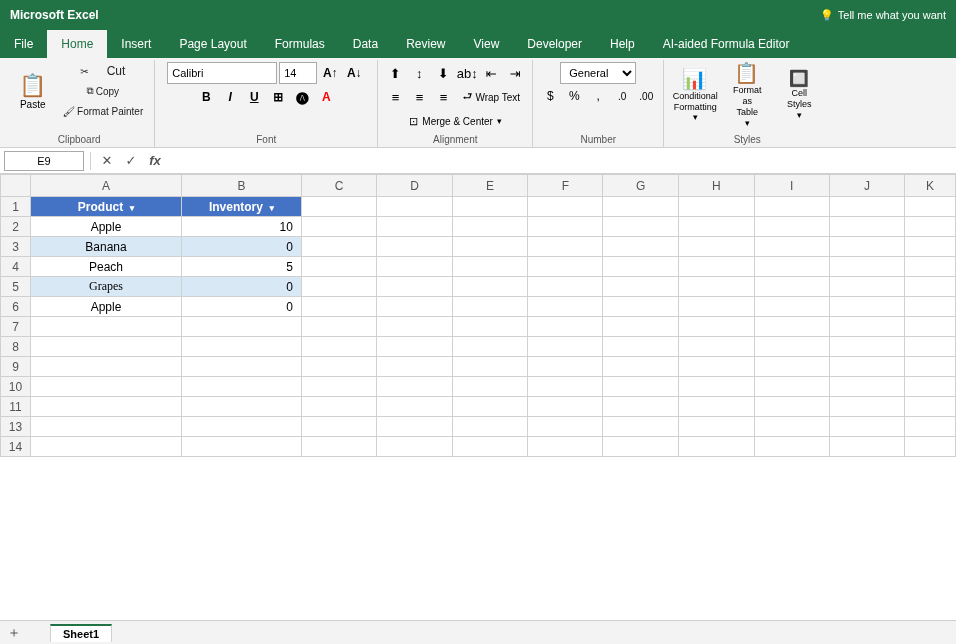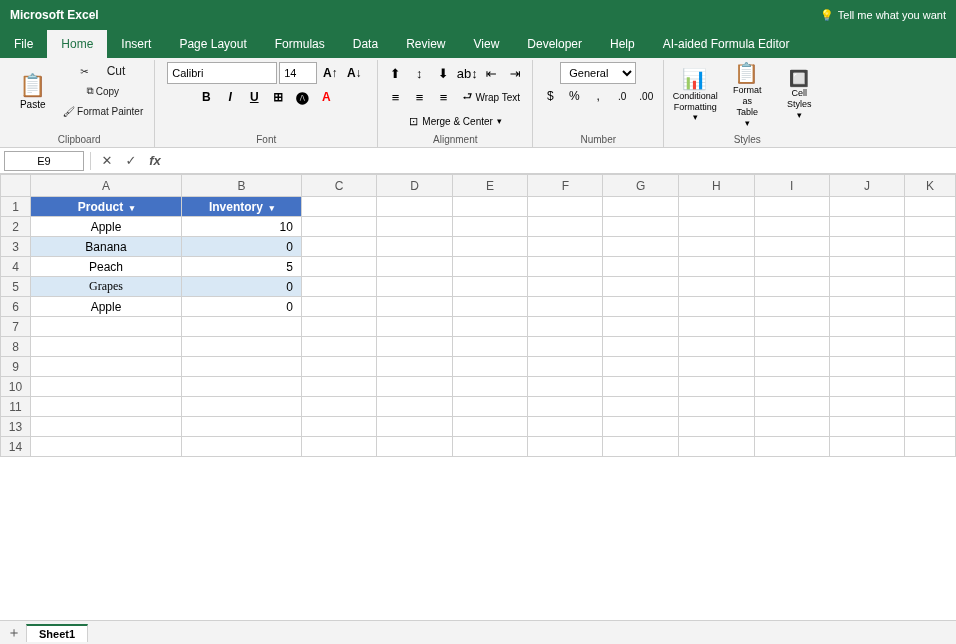--- a/index.html
+++ b/index.html
@@ -289,20 +289,21 @@
       bottom: 0;
       width: 100%;
     }
     .sheet-tab {
       padding: 2px 12px;
       font-size: 11px;
       border: 1px solid #d0d0d0;
       background: white;
       cursor: pointer;
       border-bottom: none;
+      margin-left: 24px;
     }
     .sheet-tab.active {
       background: white;
       border-top: 2px solid #217346;
       font-weight: bold;
     }
     .add-sheet-btn {
       width: 20px;
       height: 20px;
       display: flex;

